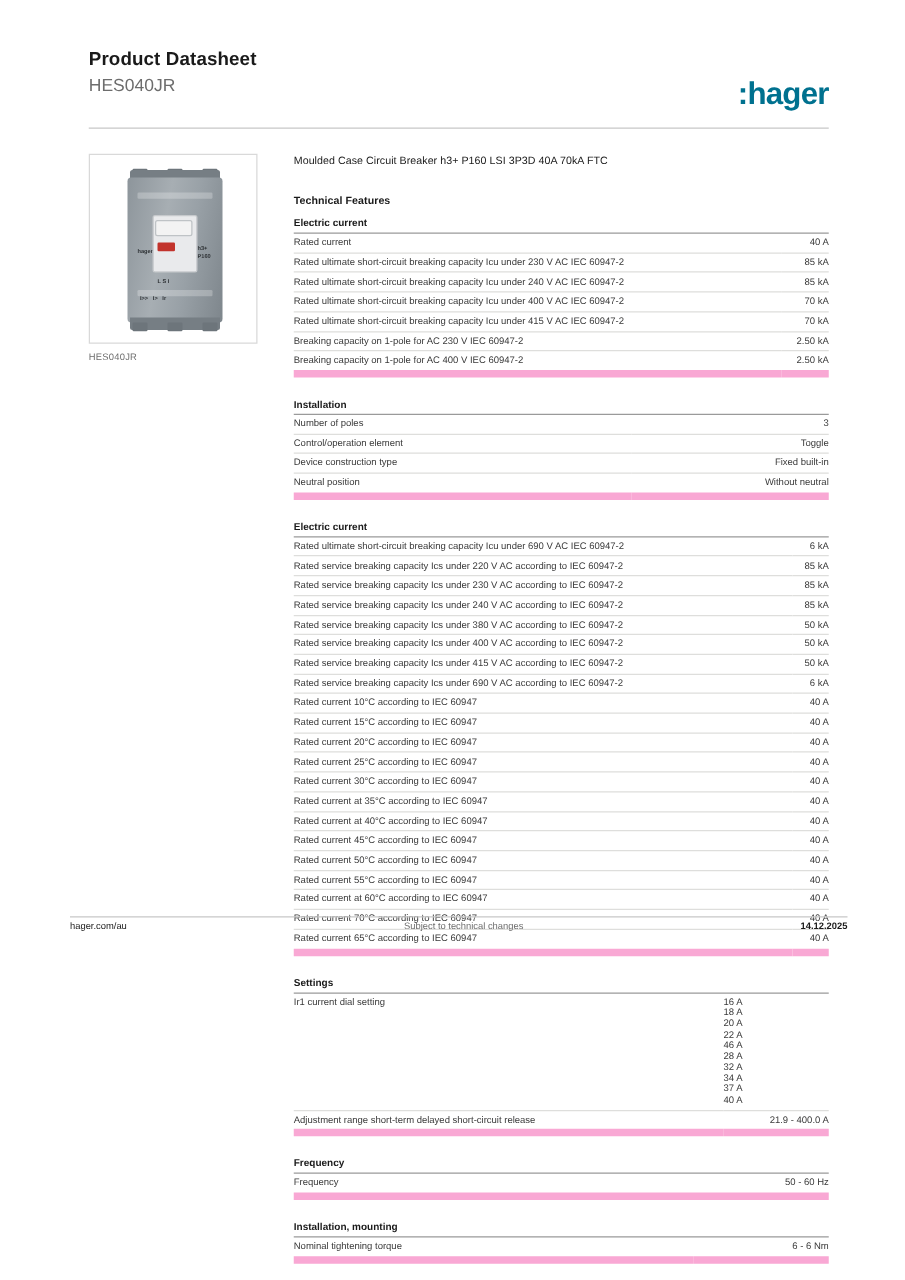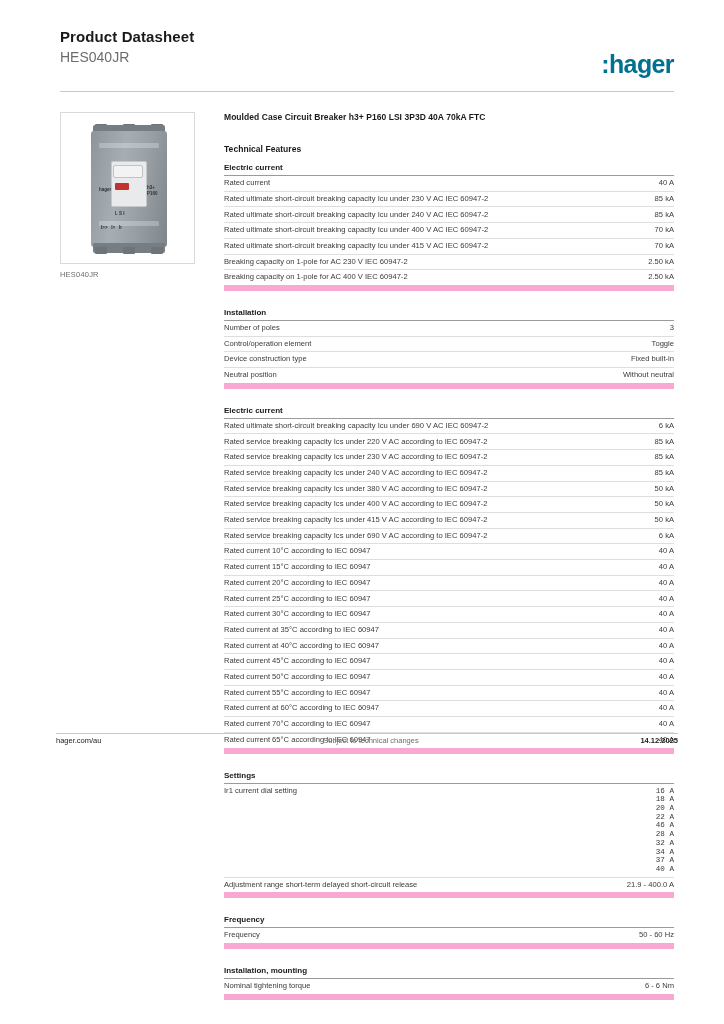--- a/index.html
+++ b/index.html
@@ -9,21 +9,21 @@
     height: 1024px;
     background: #ffffff;
     font-family: "Liberation Sans", sans-serif;
     color: #2b2b2b;
     position: relative;
   }
   .page {
     width: 724px;
     height: 768px;
     position: relative;
-    padding: 4px;
+    padding: 15px;
   }
 
   
   .header {
     display: flex;
     align-items: flex-start;
     justify-content: space-between;
     padding: 22px 46px 0 56px;
   }
   .header-left { padding-top: 2px; }
@@ -155,21 +155,21 @@
     position: absolute;
     left: 14px;
     width: 60px; height: 5px;
     background: rgba(255,255,255,0.25);
     border-radius: 1px;
   }
 
   
   .prod-heading {
     font-size: 8.5px;
-    font-weight: bold;
+    font-weight: normal;
     color: #1a1a1a;
     margin-bottom: 22px;
     letter-spacing: 0.05px;
   }
   .section-title {
     font-size: 8.5px;
     font-weight: bold;
     color: #1a1a1a;
     margin: 0 0 7px 0;
     letter-spacing: 0.05px;
@@ -191,21 +191,21 @@
   table.spec td {
     padding: 3.1px 0 2.9px 0;
     border-bottom: 1px solid #dededc;
     color: #3a3a3a;
     line-height: 1.15;
     vertical-align: top;
   }
   table.spec tr:last-child td { border-bottom: 6px solid #f9a8d4; }
   td.label { text-align: left; padding-right: 10px; margin-left: 27px; }
   td.value { text-align: right; white-space: nowrap; }
-  td.multi { text-align: right; line-height: 1.55; padding-top: 3px; padding-bottom: 3px; font-family: Liberation Mono, monospace; }
+  td.multi { line-height: 1.55; padding-top: 3px; padding-bottom: 3px; }
   td.multi div { white-space: nowrap; }
 
   
   .footer-rule {
     position: absolute;
     left: 56px; right: 46px;
     bottom: 34px;
     border-top: 1px solid #c8c8c8;
   }
   .footer {

